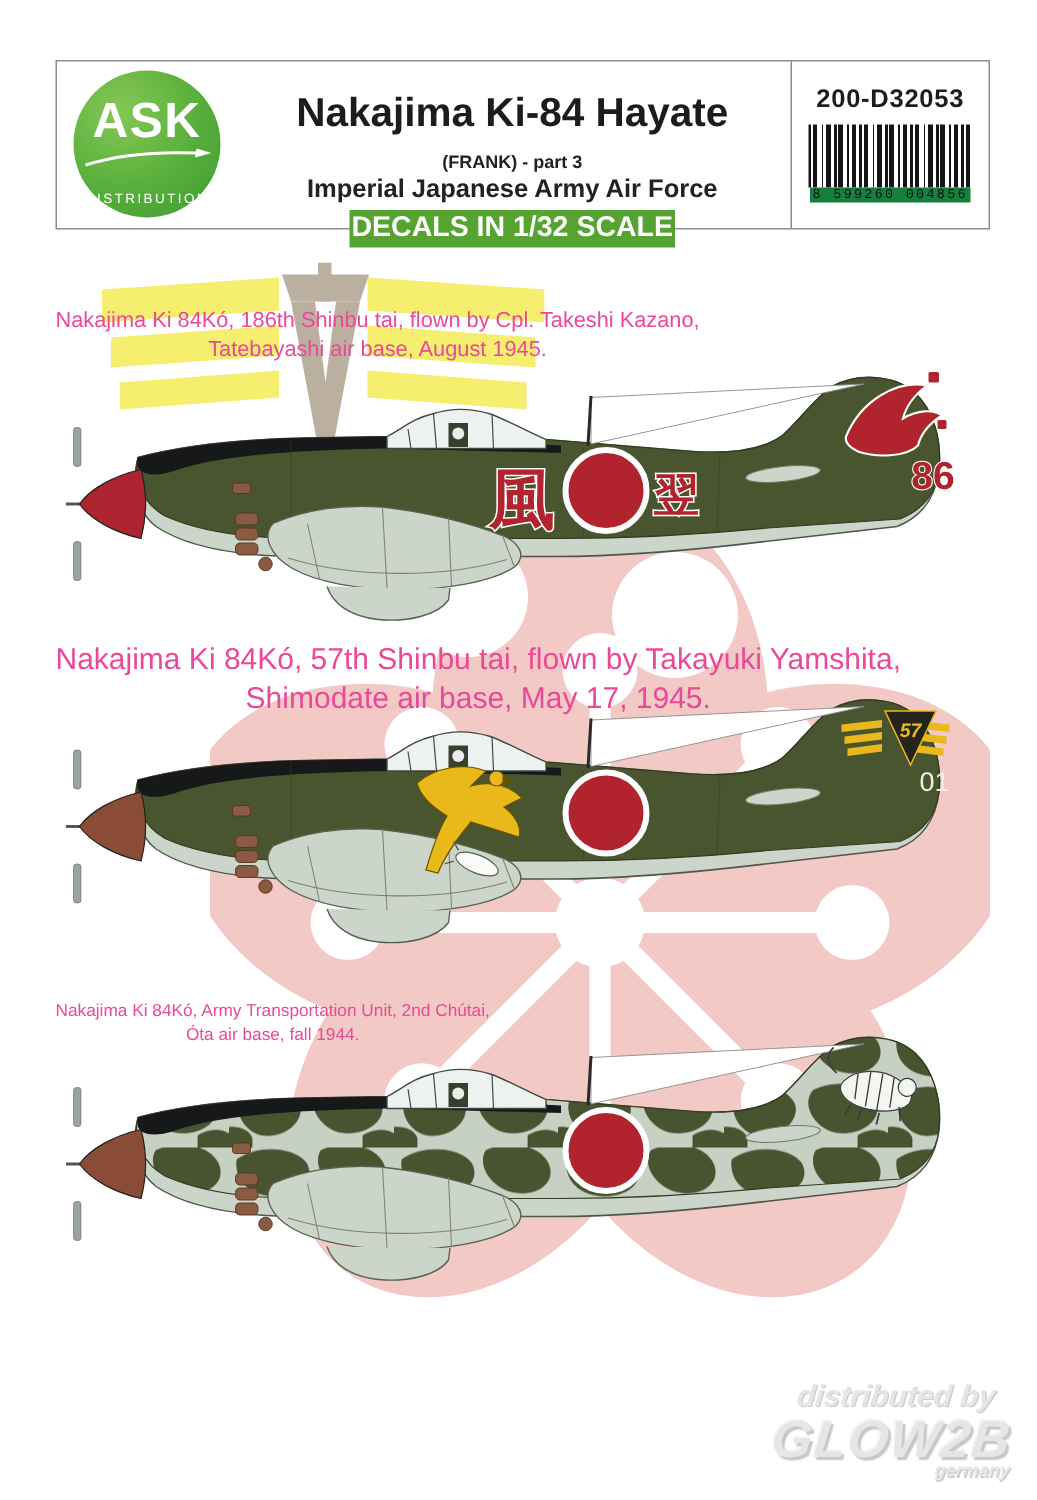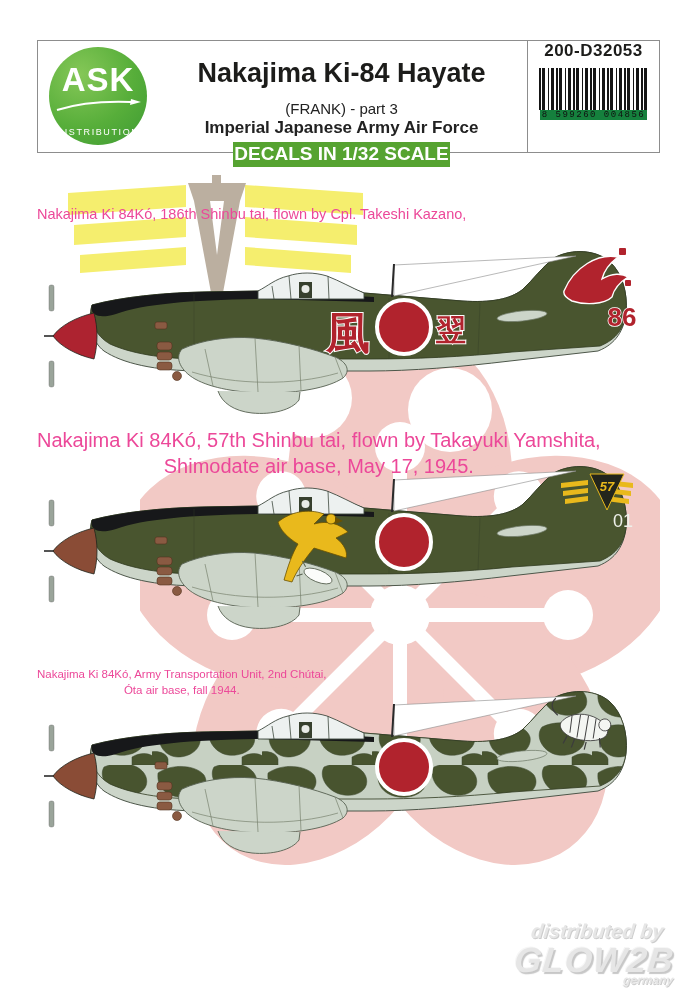--- a/index.html
+++ b/index.html
@@ -12,27 +12,27 @@
   .header-left{position:absolute;left:0;top:0;width:489px;height:111px;border-right:1px solid #8d8d8d;}
   .logo{position:absolute;left:11px;top:6px;width:98px;height:98px;border-radius:50%;
         background:radial-gradient(circle at 32% 28%,#85c757,#57ae3a 55%,#3d9a33);
         display:flex;flex-direction:column;align-items:center;justify-content:center;color:#fff;gap:28px;}
   .logo-name{font-size:33px;font-weight:bold;letter-spacing:1px;line-height:1;margin-top:8px;position:relative;}
   .logo-swoosh{position:absolute;left:6px;top:52px;width:86px;height:14px;pointer-events:none;}
   .logo-tagline{font-size:9px;letter-spacing:1.6px;margin-top:3px;}
   .header-center{position:absolute;left:118px;top:17px;width:371px;height:111px;
                  display:flex;flex-direction:column;align-items:center;justify-content:center;text-align:center;}
   .title{font-size:27px;font-weight:bold;color:#1c1c1a;line-height:1.02;}
-  .subtitle{font-size:15px;font-weight:normal;margin-top:12px;}
+  .subtitle{font-size:12px;font-weight:bold;margin-top:12px;}
   .branch{font-size:17px;font-weight:bold;margin-top:1px;}
   .banner{margin-top:4px;background:#56a331;color:#fff;font-weight:bold;font-size:19px;
           padding:1px 1px 2px;white-space:nowrap;}
   .header-right{position:absolute;right:0;top:0;width:131px;height:111px;
                 display:flex;flex-direction:column;align-items:center;}
-  .product-code{font-size:17px;font-weight:bold;letter-spacing:.5px;color:#1c1c1a;}
+  .product-code{font-size:17px;font-weight:bold;margin-top:15px;letter-spacing:.5px;color:#1c1c1a;}
   .barcode{width:110px;height:42px;margin-top:7px;
            background:repeating-linear-gradient(90deg,#151515 0 2px,#fff 2px 3px,#151515 3px 6px,
            #fff 6px 9px,#151515 9px 10px,#fff 10px 12px,#151515 12px 15px,#fff 15px 17px);}
   .barcode-digits{font-size:9px;letter-spacing:1.5px;margin-top:0;font-family:"Liberation Mono",monospace;
                   color:#111;background:#15803d;padding:0 2px;}
 
   
   .wm-wings{position:absolute;left:68px;top:175px;z-index:1;}
   .wm-flower{position:absolute;left:140px;top:335px;z-index:1;}
 
@@ -146,20 +146,21 @@
           <rect x="253" y="120" width="14" height="160" rx="7"></rect>
           <circle cx="260" cy="112" r="25"></circle>
         </g>
       <circle cx="310" cy="75" r="42"></circle>
         <circle cx="172" cy="63" r="40"></circle>
     </g>
   </svg>
 
   <div class="caption caption-a">
     <div>Nakajima Ki 84Kó, 186th Shinbu tai, flown by Cpl. Takeshi Kazano,</div>
+    <div>Tatebayashi air base, August 1945.</div>
   </div>
   <div class="caption caption-b">
     <div>Nakajima Ki 84Kó, 57th Shinbu tai, flown by Takayuki Yamshita,</div>
     <div>Shimodate air base, May 17, 1945.</div>
   </div>
   <div class="caption caption-c">
     <div>Nakajima Ki 84Kó, Army Transportation Unit, 2nd Chútai,</div>
     <div>Óta air base, fall 1944.</div>
   </div>
 

